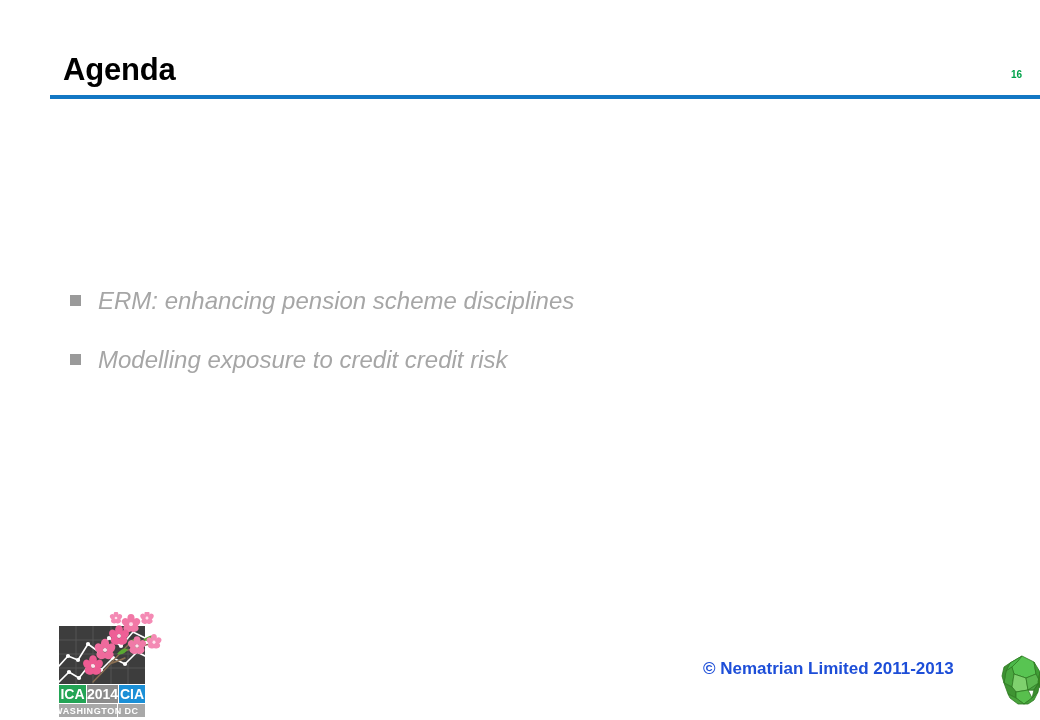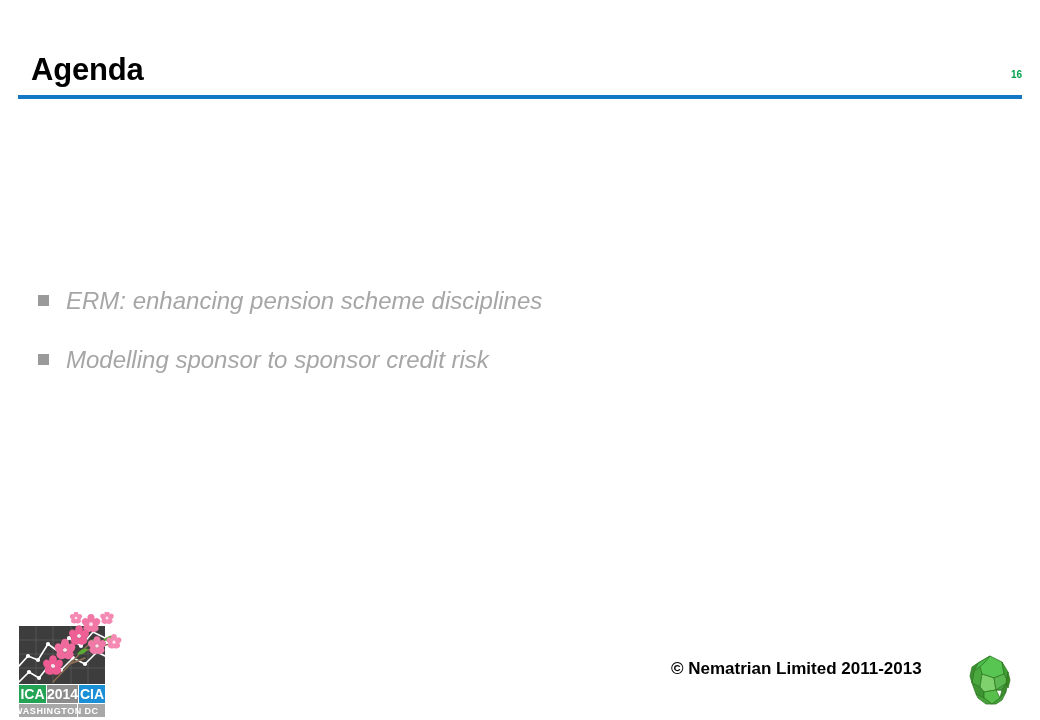--- a/index.html
+++ b/index.html
@@ -13,20 +13,21 @@
     position: relative;
     overflow: hidden;
     font-family: "Liberation Sans", sans-serif;
     -webkit-font-smoothing: antialiased;
   }
 
   .slide {
     position: absolute;
     inset: 0;
     background: #ffffff;
+    margin-left: 32px;
   }
 
   
   .slide-title {
     position: absolute;
     left: 31px;
     top: 54px;
     font-size: 31px;
     font-weight: bold;
     color: #000000;
@@ -93,38 +94,38 @@
     color: #000000;
   }
 
   
   .copyright {
     position: absolute;
     left: 671px;
     top: 660px;
     font-size: 17px;
     font-weight: bold;
-    color: #000000;
+    color: #1d4ed8;
     line-height: 1;
     white-space: nowrap;
     text-align: right;
   }
 
   .nematrian-logo {
     position: absolute;
     left: 966px;
     top: 654px;
     width: 48px;
     height: 52px;
   }
 
   
   .conference-logo {
     position: absolute;
-    left: 19px;
+    left: 27px;
     top: 612px;
     width: 112px;
     height: 108px;
   }
   .conference-logo svg {
     display: block;
   }
 </style>
 </head>
 <body>
@@ -140,21 +141,21 @@
   <div class="bullet-list">
 
     <div class="bullet-row">
       <span class="bullet-marker"></span>
       <span class="bullet-text">ERM: enhancing pension scheme disciplines</span>
     </div>
 
 
     <div class="bullet-row">
       <span class="bullet-marker"></span>
-      <span class="bullet-text">Modelling sponsor to sponsor credit risk</span>
+      <span class="bullet-text">Modelling exposure to credit credit risk</span>
     </div>
 
   </div>
 
   <div class="copyright">© Nematrian Limited 2011-2013</div>
 
   <div class="nematrian-logo">
     <svg width="48" height="52" viewBox="0 0 48 52" xmlns="http://www.w3.org/2000/svg">
       <g stroke="#2f7a22" stroke-width="0.8" stroke-linejoin="round">
         <polygon points="24,2 36,8 38,20 28,24 16,20 12,9" fill="#58c452"></polygon>

